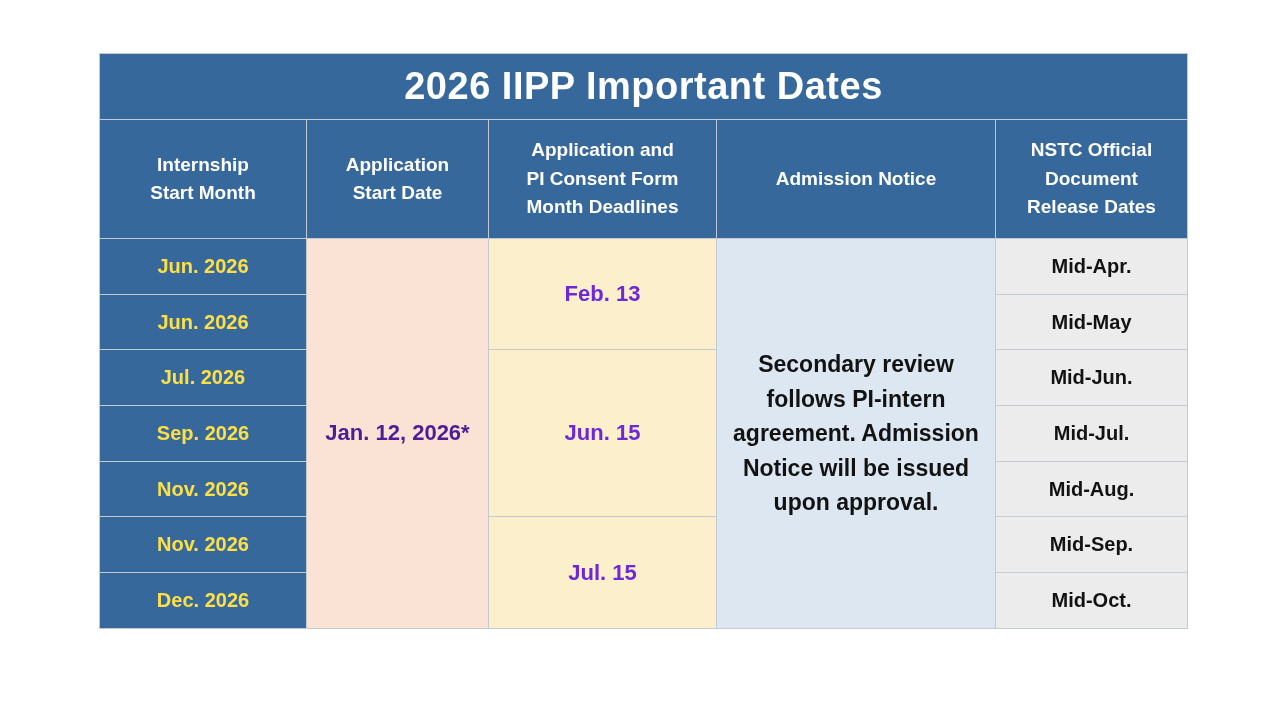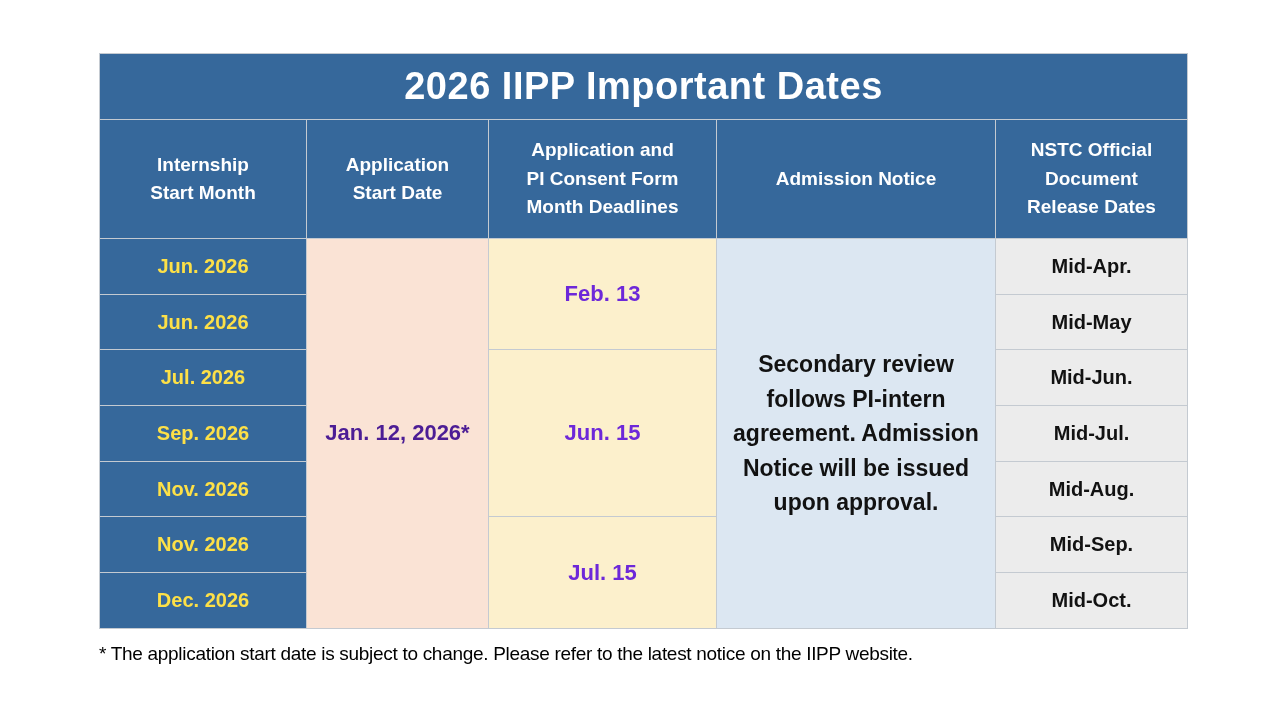--- a/index.html
+++ b/index.html
@@ -154,14 +154,13 @@
         <td class="deadline" rowspan="2">Jul. 15</td>
         <td class="release">Mid-Sep.</td>
       </tr>
       <tr class="body-row">
         <td class="month">Dec. 2026</td>
         <td class="release">Mid-Oct.</td>
       </tr>
     </tbody>
       </table>
   </div>
-  <div class="footnote">* The application start date is subject to change. Please refer to the latest notice on the IIPP website.</div>
 </div>
 
 </body></html>

